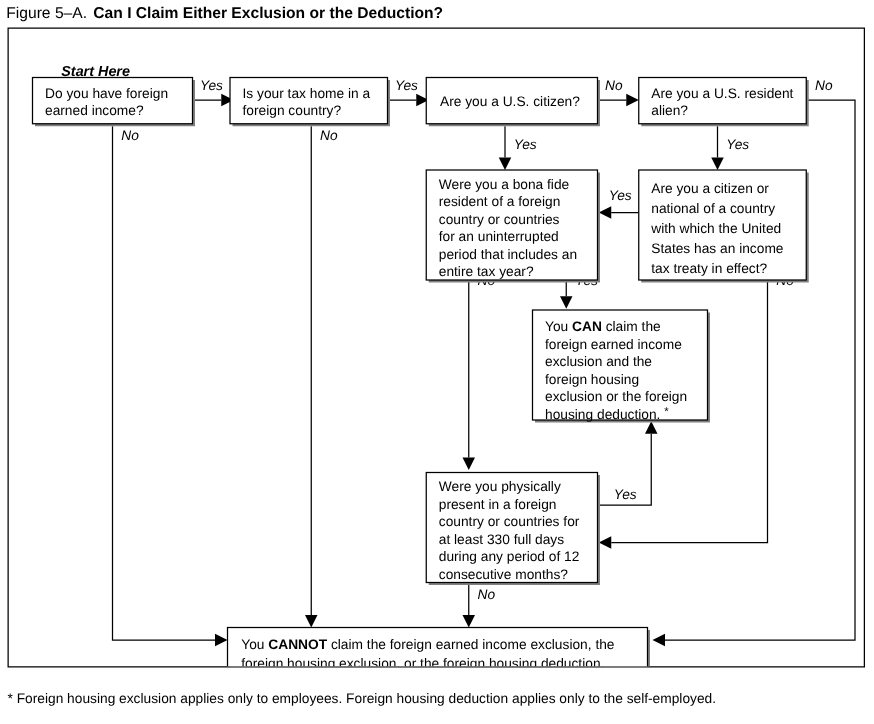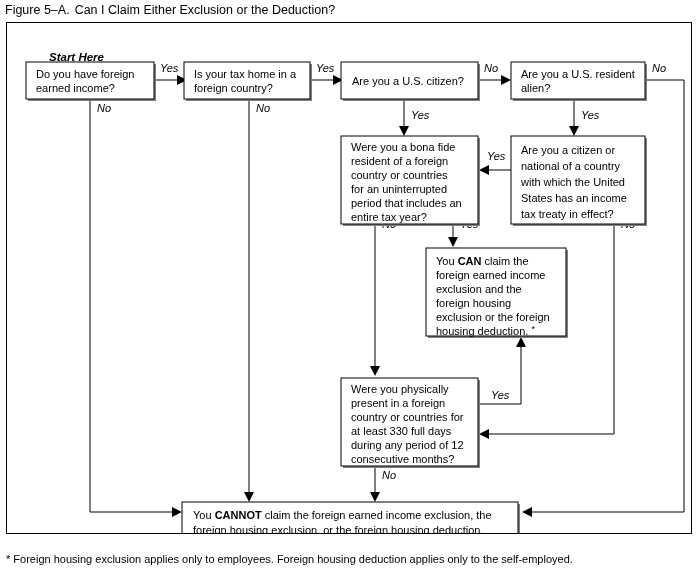--- a/index.html
+++ b/index.html
@@ -20,21 +20,21 @@
     left: 5px;
     top: 2px;
     font-size: 12.5px;
     white-space: nowrap;
     line-height: 16px;
   }
   #figure-title .fig-num {
     font-weight: normal;
   }
   #figure-title .fig-heading {
-    font-weight: normal;
+    font-weight: bold;
     margin-left: 5px;
   }
   #chart-frame {
     position: absolute;
     left: 6px;
     top: 22px;
     width: 686px;
     height: 512px;
     border: 1px solid #000000;
     box-sizing: border-box;

